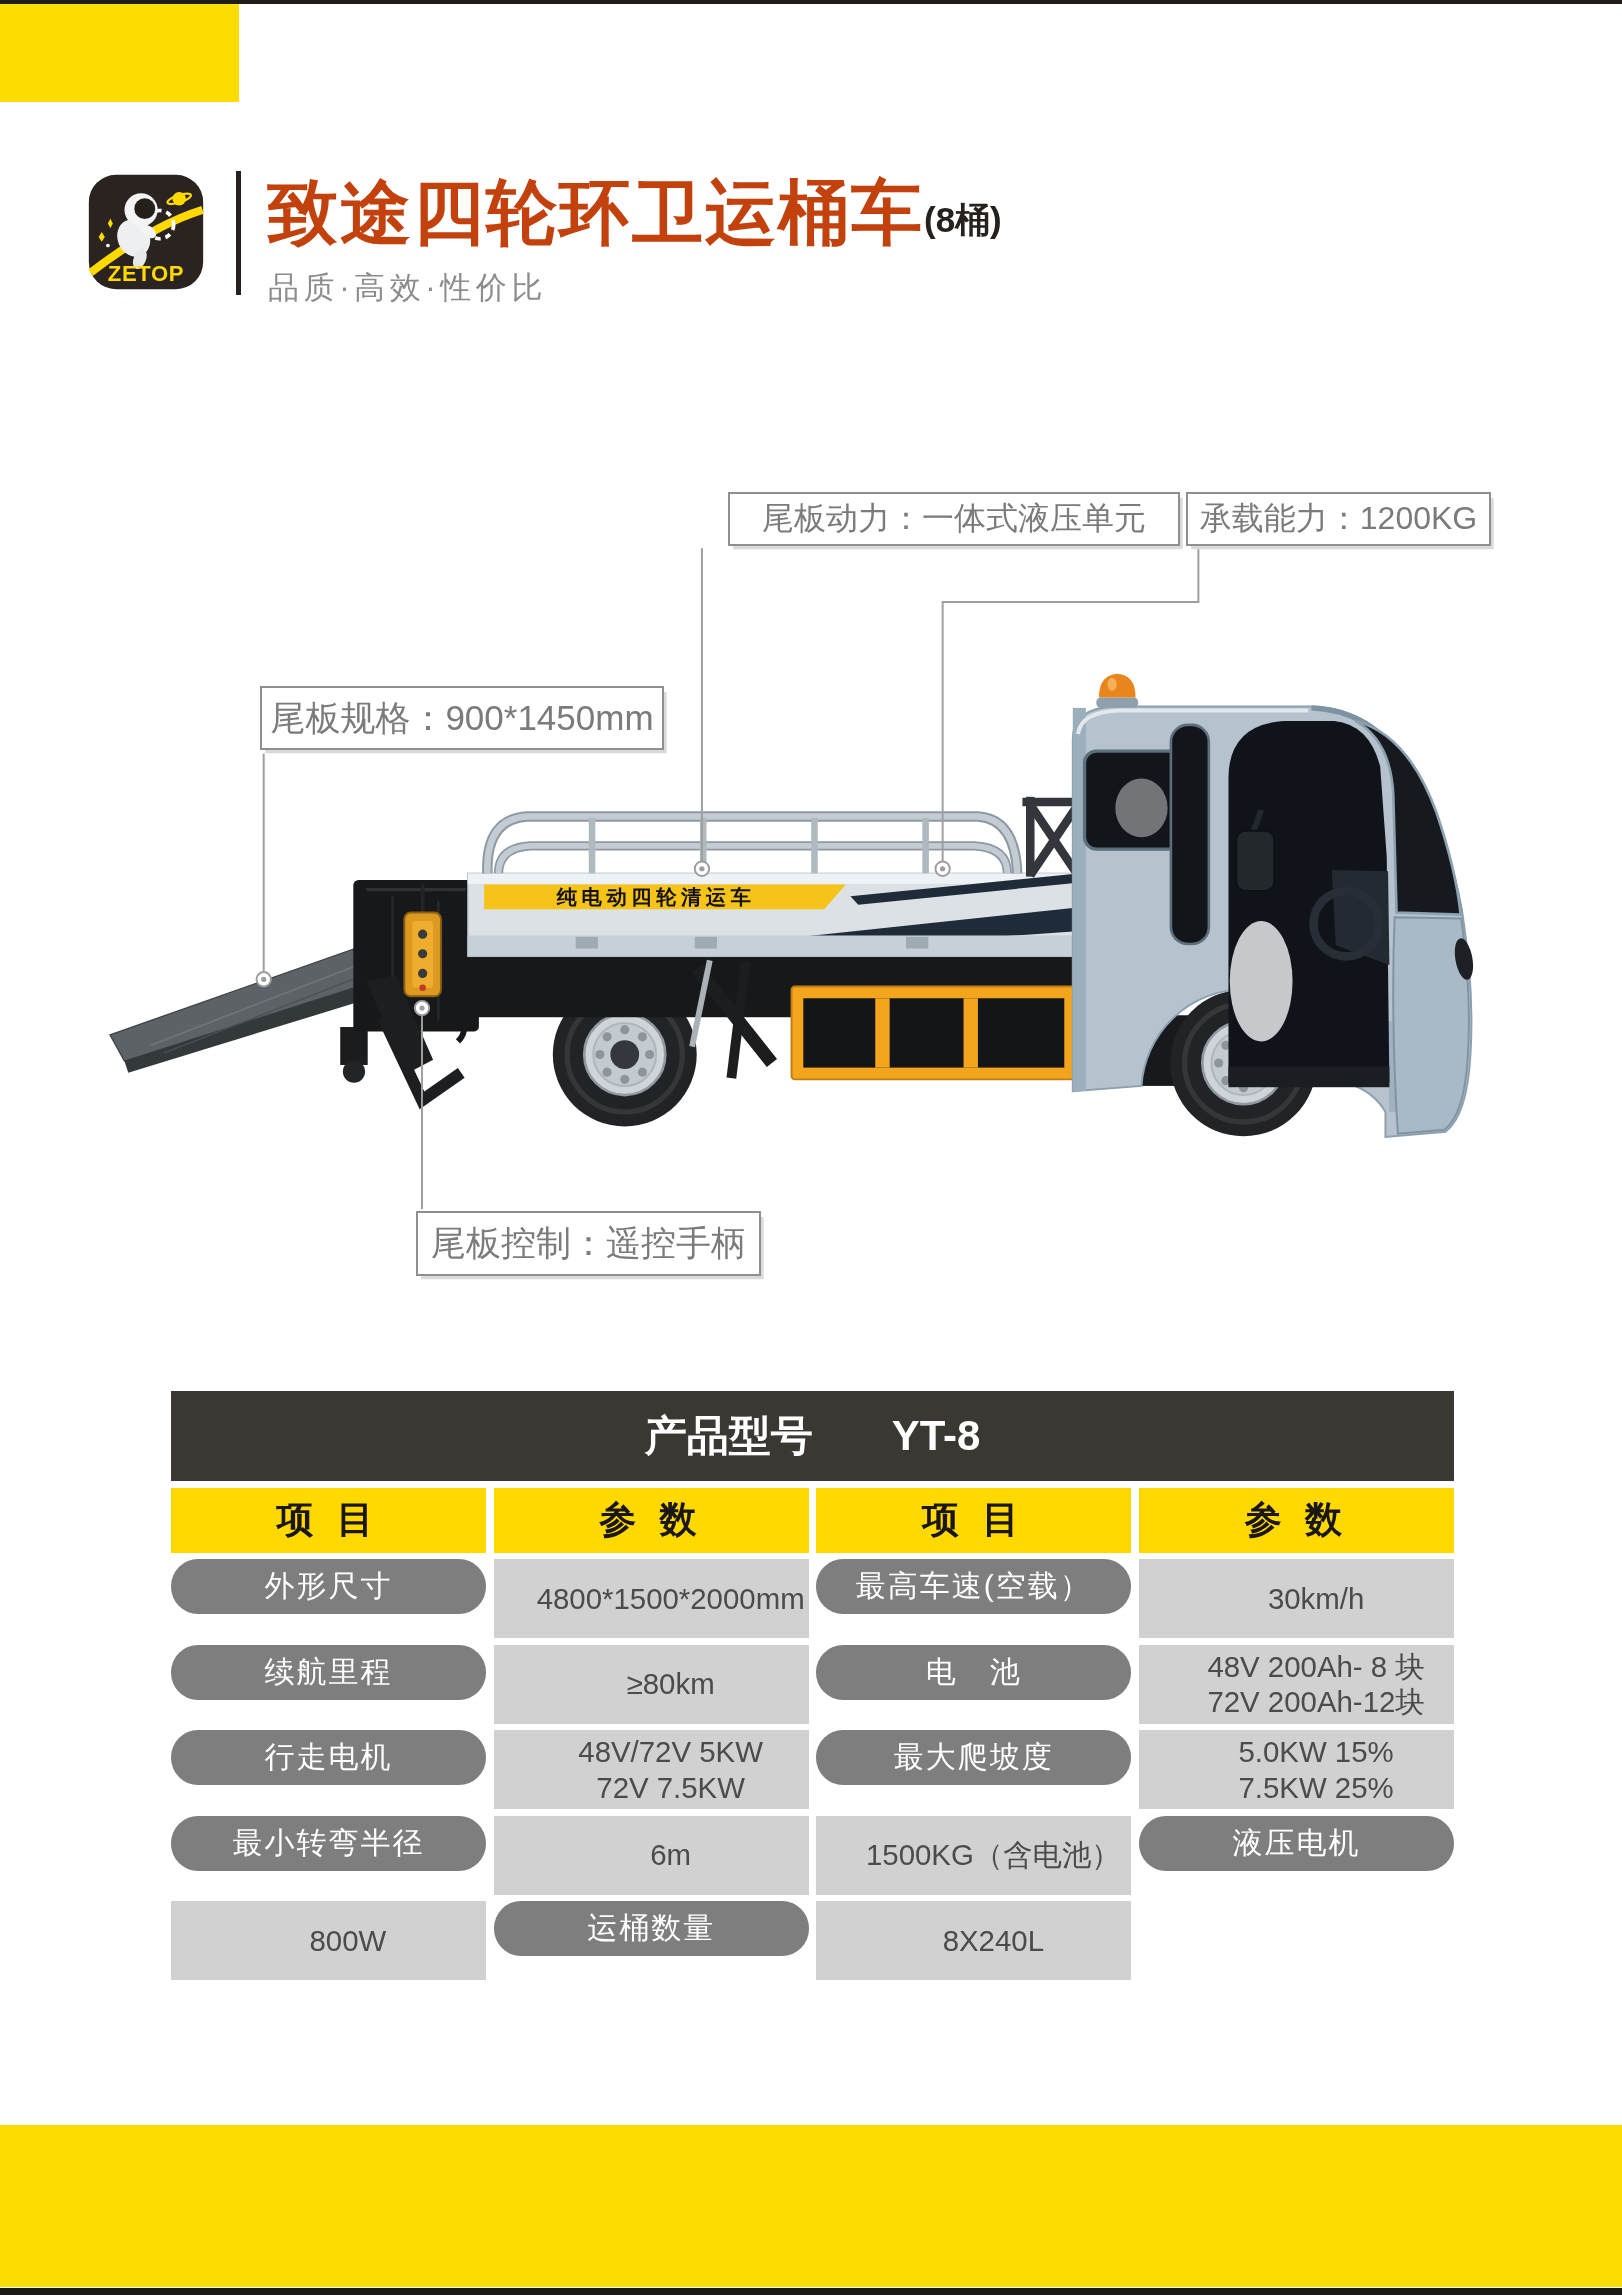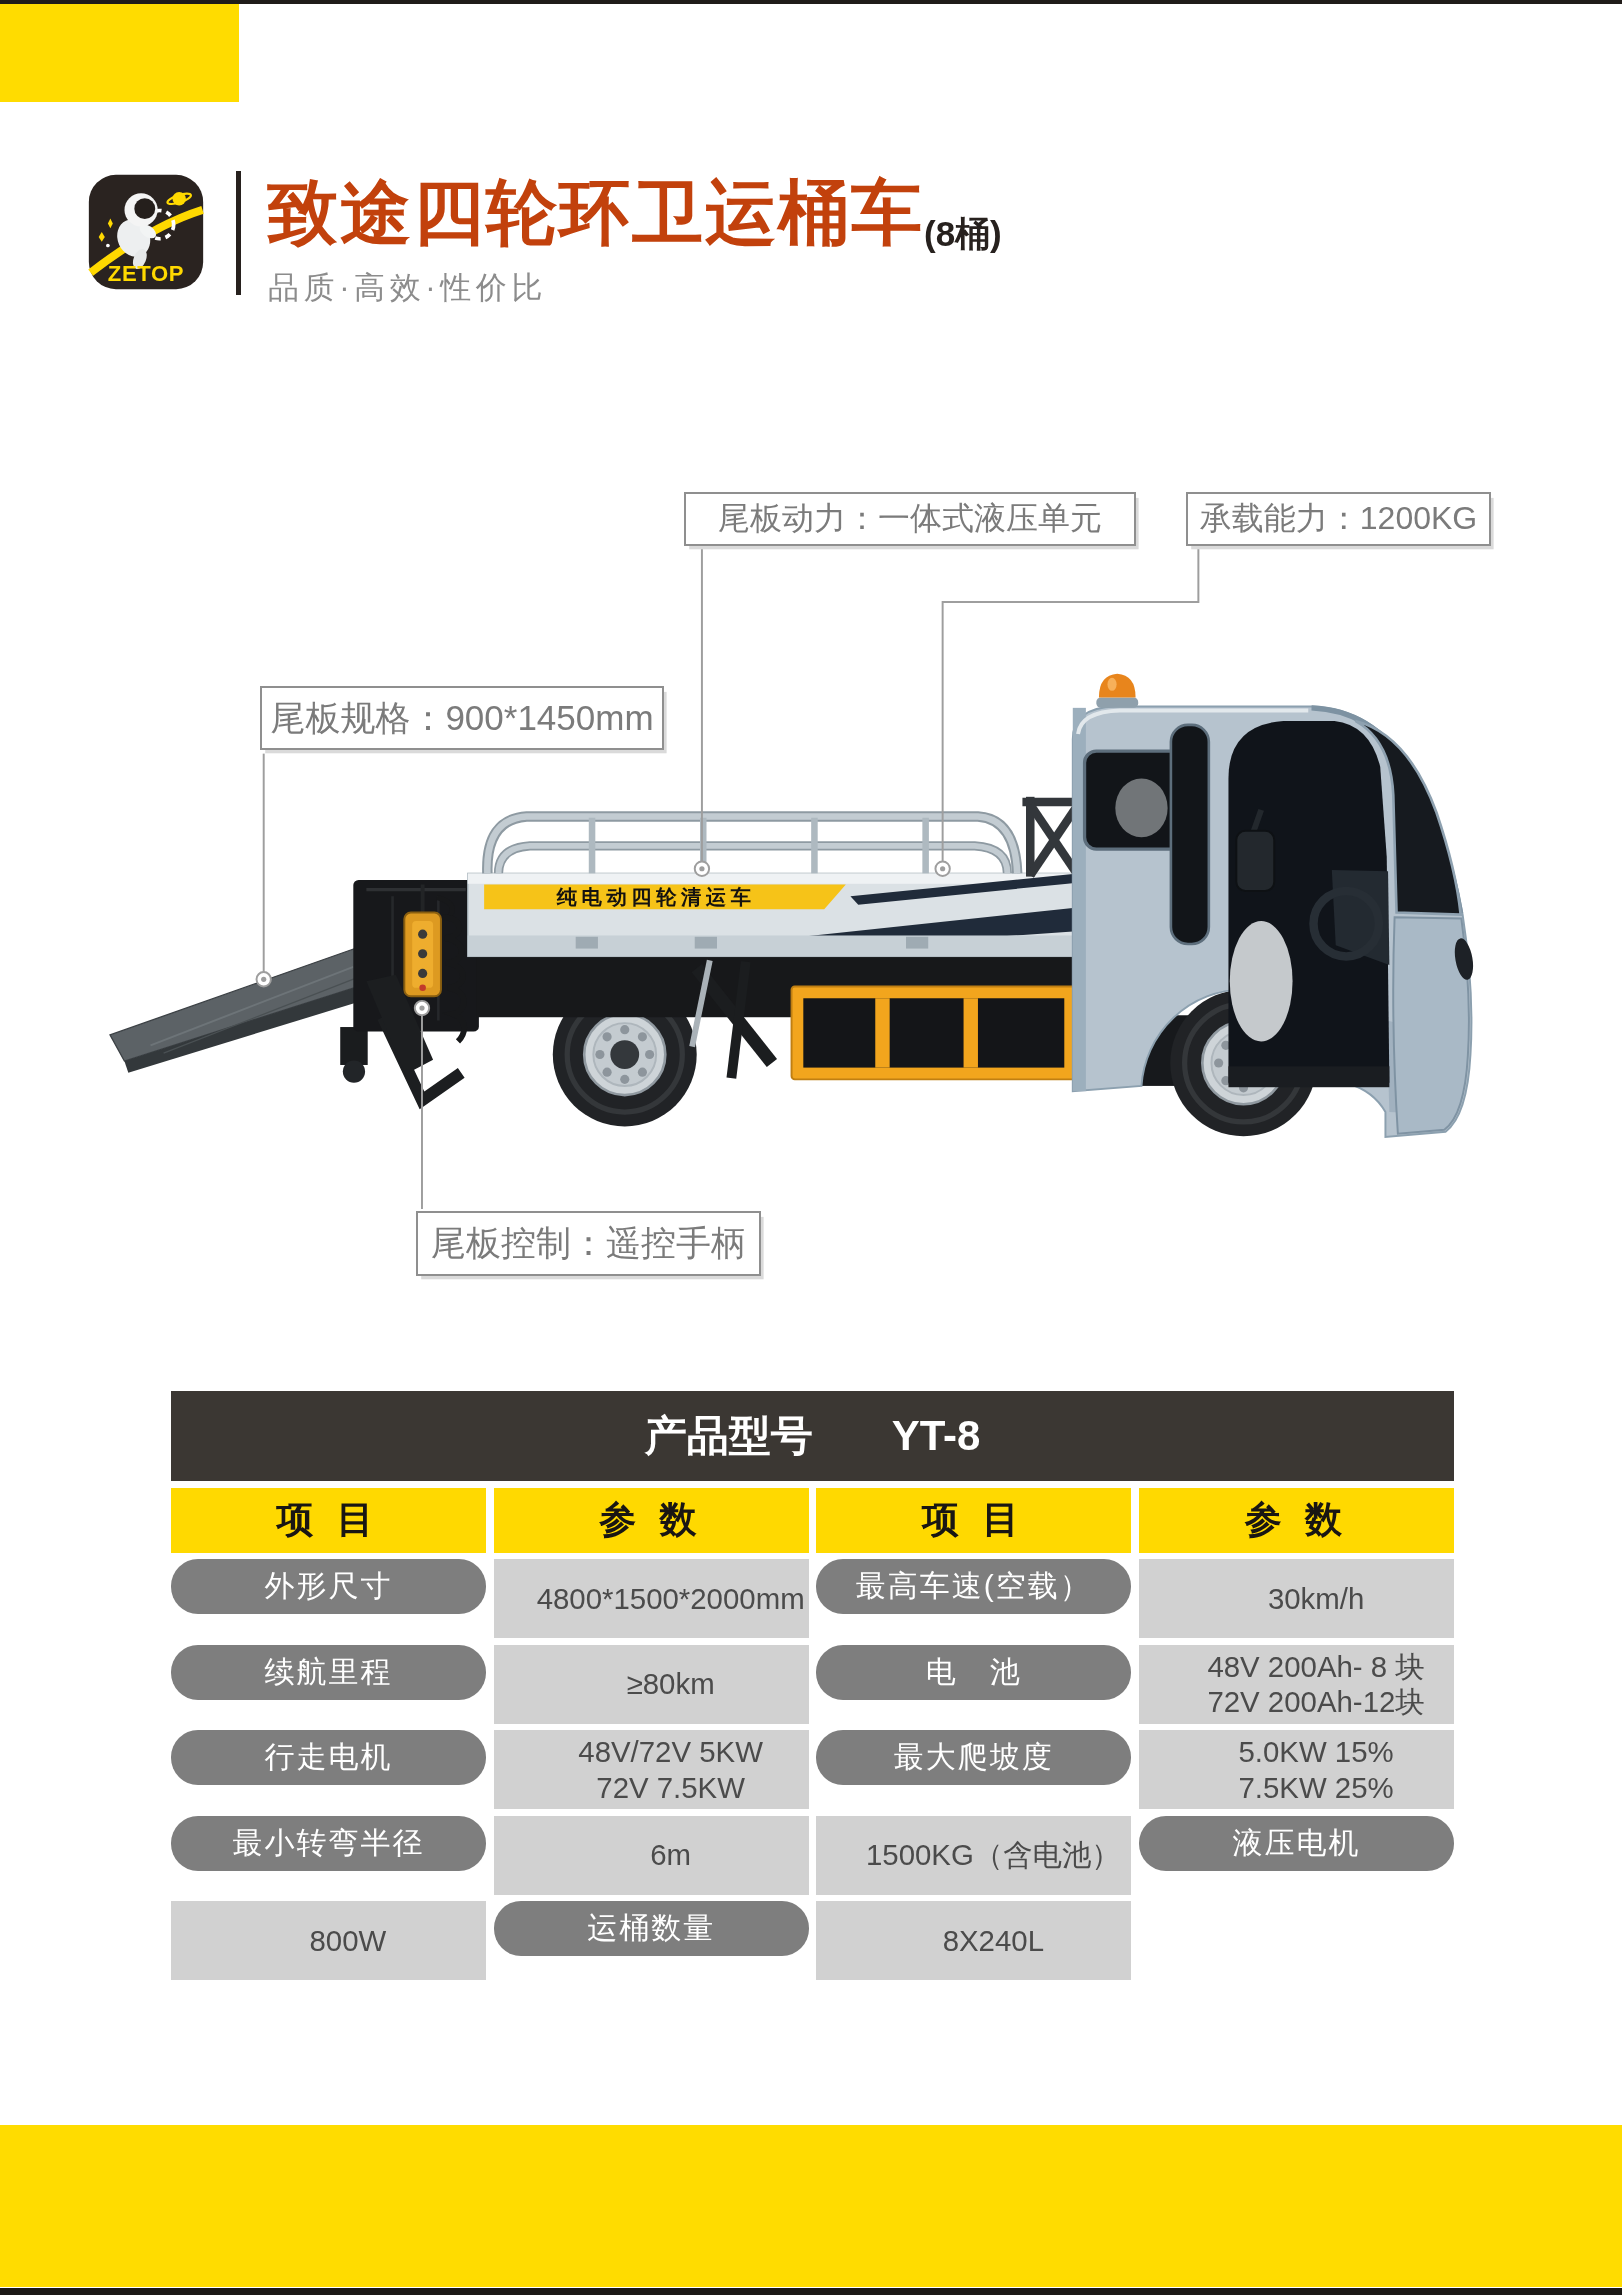--- a/index.html
+++ b/index.html
@@ -11,29 +11,29 @@
   .top-line{left:0;top:0;width:1623px;height:3.9px;background:#201c19;}
   .top-yellow{left:0;top:3.9px;width:239px;height:98px;background:#ffdc00;}
   .bottom-yellow{left:0;top:2125px;width:1623px;height:162px;background:#ffdc00;}
   .bottom-line{left:0;top:2288px;width:1623px;height:7.9px;background:#1c1916;}
 
   
   .logo-svg{left:87px;top:169px;width:118px;height:126px;}
   .divider{left:236px;top:171px;width:5.2px;height:124px;background:#27211e;}
   .title-row{left:267px;top:169px;display:flex;align-items:flex-end;}
   .title-main{font-size:71px;font-weight:bold;color:#c2410c;letter-spacing:2px;line-height:1.25;}
-  .title-suffix{font-size:35px;font-weight:bold;color:#27211e;margin-bottom:0;}
+  .title-suffix{font-size:35px;font-weight:bold;color:#27211e;margin-bottom:14px;}
   .subtitle{left:268px;top:267px;font-size:31px;color:#8c8c8c;letter-spacing:4.6px;}
 
   
   .truck-svg{left:65px;top:458px;width:1440px;height:883px;}
   .callout{position:absolute;box-sizing:border-box;background:#ffffff;border:2px solid #8f8f8f;
            color:#7b7b7b;display:flex;align-items:center;justify-content:center;
            box-shadow:3.9px 4.6px 0 -1.3px #dadada;z-index:3;}
-  .co-power{left:684px;top:492px;width:452px;height:54px;font-size:32px;}
+  .co-power{left:728px;top:492px;width:452px;height:54px;font-size:32px;}
   .co-load{left:1186px;top:492px;width:305px;height:54px;font-size:32px;}
   .co-size{left:260px;top:686px;width:404px;height:64px;font-size:35px;}
   .co-ctrl{left:416px;top:1211px;width:345px;height:65px;font-size:35px;}
 
   
   .spec{left:171px;top:1391px;width:1283px;}
   .spec-model{height:90px;background:#3b3733;color:#ffffff;display:flex;align-items:center;
               justify-content:center;gap:79px;font-size:42px;font-weight:bold;}
   .spec-grid{display:grid;grid-template-columns:repeat(4,1fr);gap:6.5px 7.9px;margin-top:6.5px;}
   .cell{display:flex;align-items:center;justify-content:center;text-align:center;white-space:pre-line;}

